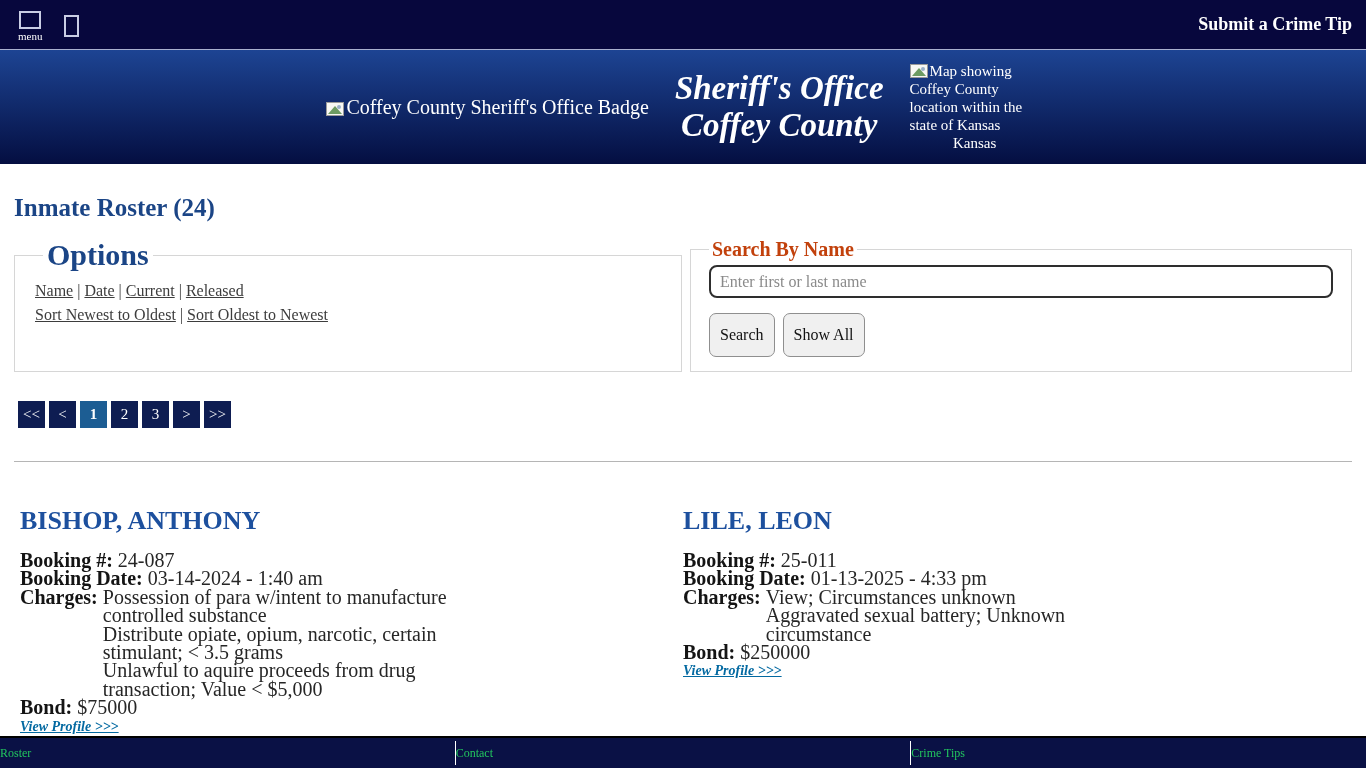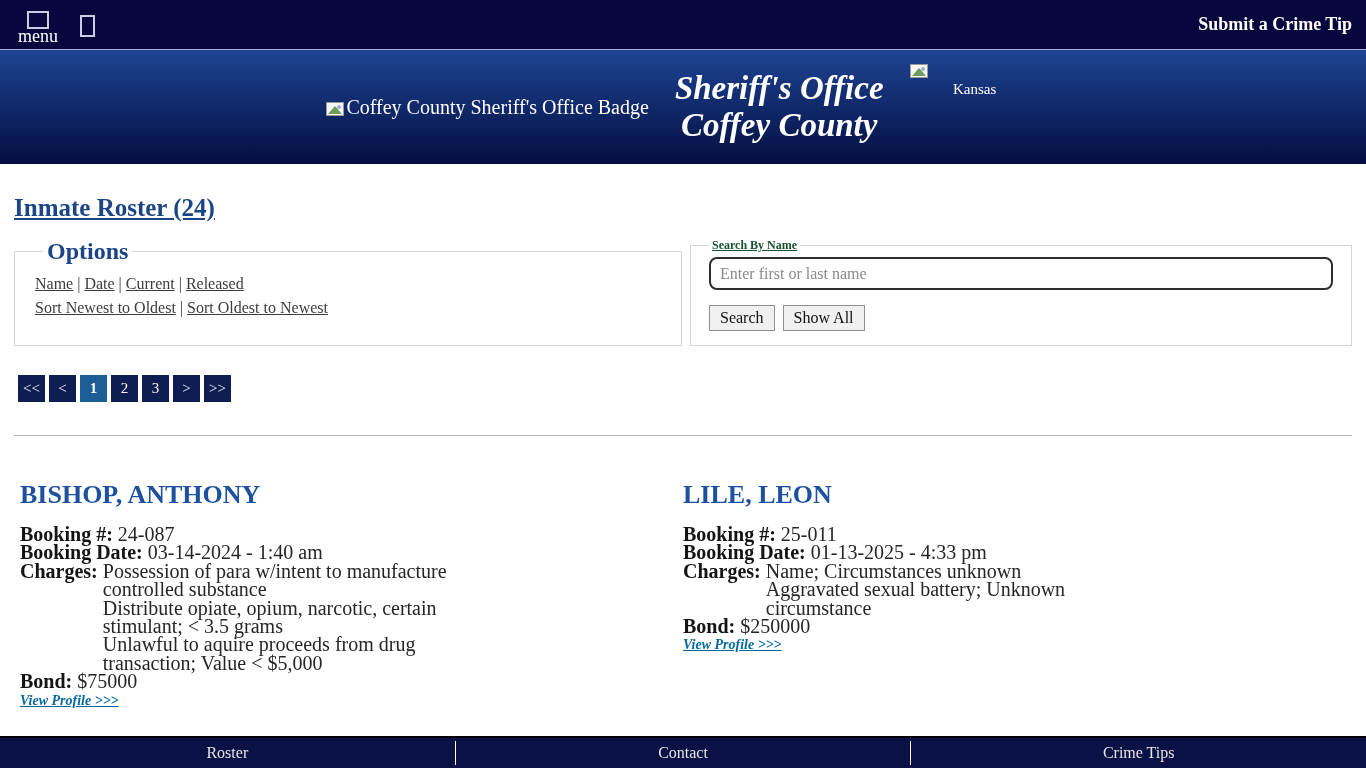--- a/index.html
+++ b/index.html
@@ -6,21 +6,21 @@
   html,body { width:1366px; height:768px; overflow:hidden; background:#fff;
     font-family:"Liberation Serif", serif; }
   body { position:relative; }
 
   
   .topbar { height:49px; background:#07073d; display:flex; align-items:center;
     justify-content:space-between; padding:0 14px 0 18px; }
   .topbar-left { display:flex; align-items:flex-start; gap:22px; }
   .menu-btn { display:flex; flex-direction:column; align-items:center; cursor:pointer; margin-top:5px; }
   .menu-box { width:22px; height:18px; border:2px solid #c9cde4; background:transparent; }
-  .menu-label { color:#fff; font-size:18px; line-height:15px; }
+  .menu-label { color:#fff; font-size:11px; line-height:15px; }
   .lone-box { width:15px; height:22px; border:2px solid #c9cde4; margin-top:9px; }
   .crime-tip { color:#fff; font-size:18px; font-weight:bold; text-decoration:none; }
 
   
   .header { height:115px; border-top:1px solid #a9b0cf;
     background:linear-gradient(#1d4493, #040e41);
     display:flex; justify-content:center; align-items:center; gap:26px; }
   .broken-ico { display:inline-block; width:18px; height:14px; background:#f8f8f4;
     border:1px solid #9a9a9a; position:relative; overflow:hidden; vertical-align:-2px; margin-right:2px; }
   .broken-ico::before { content:""; position:absolute; left:1px; bottom:1px;
@@ -29,39 +29,39 @@
   .broken-ico::after { content:""; position:absolute; right:2px; top:2px; width:4px; height:4px;
     border-radius:50%; background:#9ab0c8; }
   .badge-alt { color:#fff; font-size:20px; }
   .site-title { color:#fff; font-size:33px; line-height:37px; font-weight:bold;
     font-style:italic; text-align:center; }
   .map-block { width:130px; color:#fff; font-size:15px; line-height:18px;
     align-self:flex-start; margin-top:12px; }
   .map-caption { text-align:center; }
 
   
-  .page-title { color:#1b4586; font-size:25px; font-weight:bold; margin:30px 12px 0 14px;text-decoration:underline; }
+  .page-title { color:#1b4586; font-size:25px; font-weight:bold; margin:30px 12px 0 14px; }
 
   .panels { display:flex; gap:8px; margin:16px 14px 0 14px; align-items:stretch; }
   fieldset { border:1px solid #d6d6d6; }
   .options-fs { width:668px; padding:4px 20px 18px 20px; }
-  .options-fs legend { color:#1b4586; font-size:24px; font-weight:bold; padding:0 4px; margin-left:8px; }
+  .options-fs legend { color:#1b4586; font-size:30px; font-weight:bold; padding:0 4px; margin-left:8px; }
   .opt-line { margin-top:6px; font-size:16px; color:#3d3d3d; }
   .opt-line + .opt-line { }
   .opt-link { color:#3d3d3d; text-decoration:underline; cursor:pointer; }
   .opt-sep { color:#3d3d3d; }
 
   .search-fs { flex:1; padding:4px 18px 14px 18px; }
-  .search-fs legend { color:#14532d; font-size:12px; font-weight:bold; padding:0 3px;text-decoration:underline; }
+  .search-fs legend { color:#c2410c; font-size:20px; font-weight:bold; padding:0 3px; }
   .search-input { width:100%; height:33px; border:2px solid #2e2e2e; border-radius:8px;
     font-family:"Liberation Serif", serif; font-size:16px; padding:0 9px; color:#222; }
   .search-input::placeholder { color:#8a8a8a; }
   .btn-row { margin-top:15px; display:flex; gap:8px; }
   .form-btn { font-family:"Liberation Serif", serif; font-size:16px; color:#111;
-    background:#f0f0f0; border:1px solid #8f8f8f; border-radius:0; padding:3px 10px; cursor:pointer; }
+    background:#f0f0f0; border:1px solid #8f8f8f; border-radius:7px; padding:12px 10px; cursor:pointer; }
 
   .pagination { display:flex; gap:4px; margin:29px 0 0 18px; }
   .page-btn { min-width:27px; height:27px; background:#0e1d52; color:#fff; font-size:15px;
     display:flex; align-items:center; justify-content:center; cursor:pointer;
     font-family:"Liberation Serif", serif; padding:0 4px; }
   .page-btn.active { background:#1c5d93; font-weight:bold; }
 
   .rule { border:none; border-top:1px solid #b5b5b5; margin:33px 14px 0 14px; }
 
   .roster { display:flex; margin:44px 20px 0 20px; }
@@ -69,21 +69,21 @@
   .inmate-name { color:#1d509e; font-size:26px; font-weight:bold; margin-bottom:15px; }
   .detail { font-size:20px; line-height:18.4px; color:#262626; }
   .dlabel { font-weight:bold; color:#141414; }
   .charges-val { display:inline-block; vertical-align:top; width:348px; }
   .view-profile { display:inline-block; margin-top:0; font-size:14px; font-weight:bold;
     font-style:italic; color:#0369a1; text-decoration:underline; cursor:pointer; }
 
   
   .footer { position:absolute; left:0; bottom:0; width:100%; height:32px; background:#0a1145;
     border-top:2px solid #000; display:flex; align-items:center; }
-  .footer-item { flex:1; text-align:center; color:#e5e5e5; font-size:16px; cursor:pointer; }
+  .footer-item { flex:1; color:#22c55e; font-size:12px; cursor:pointer; }
   .footer-sep { width:1px; height:24px; background:#fff; }
 </style>
 </head>
 <body>
 
 <div class="topbar">
   <div class="topbar-left">
     <div class="menu-btn">
       <span class="menu-box"></span>
       <span class="menu-label">menu</span>
@@ -95,21 +95,21 @@
 
 <div class="header">
   <div class="badge-alt">
     <span class="broken-ico"></span><span>Coffey County Sheriff's Office Badge</span>
   </div>
   <div class="site-title">
     <div>Sheriff's Office</div>
     <div>Coffey County</div>
   </div>
   <div class="map-block">
-    <div><span class="broken-ico"></span></div>
+    <div><span class="broken-ico"></span><span>Map showing Coffey County location within the state of Kansas</span></div>
     <div class="map-caption">Kansas</div>
   </div>
 </div>
 
 <div class="page-title">Inmate Roster (24)</div>
 
 <div class="panels">
 
   <fieldset class="options-fs">
     <legend>Options</legend>
@@ -184,21 +184,21 @@
       <span class="dlabel">Booking #:</span>
       <span>25-011</span>
     </div>
     <div class="detail">
       <span class="dlabel">Booking Date:</span>
       <span>01-13-2025 - 4:33 pm</span>
     </div>
     <div class="detail">
       <span class="dlabel">Charges:</span>
       <span class="charges-val" style="width:400px">
-        <div>Name; Circumstances unknown</div>
+        <div>View; Circumstances unknown</div>
         <div>Aggravated sexual battery; Unknown circumstance</div>
       </span>
     </div>
     <div class="detail">
       <span class="dlabel">Bond:</span>
       <span>$250000</span>
     </div>
     <a class="view-profile">View Profile &gt;&gt;&gt;</a>
   </div>
 </div>

